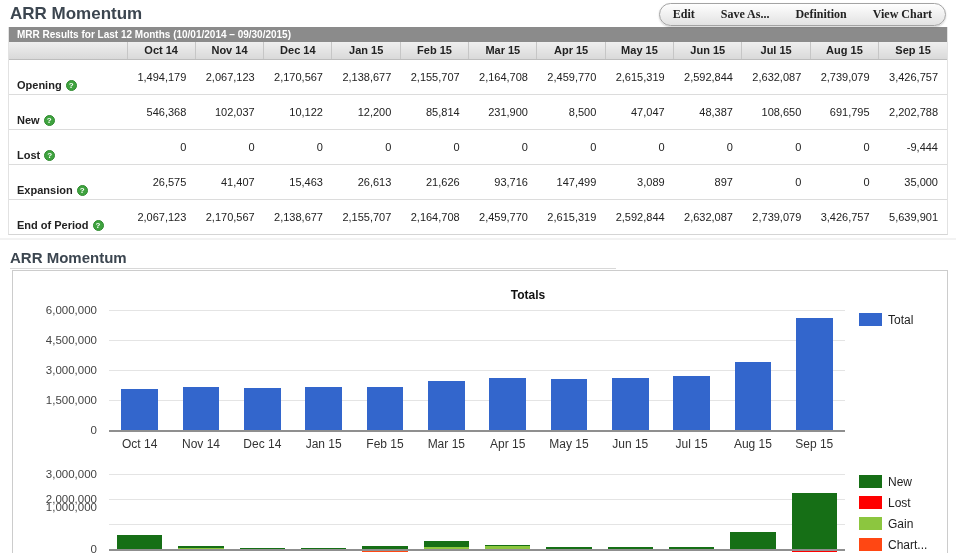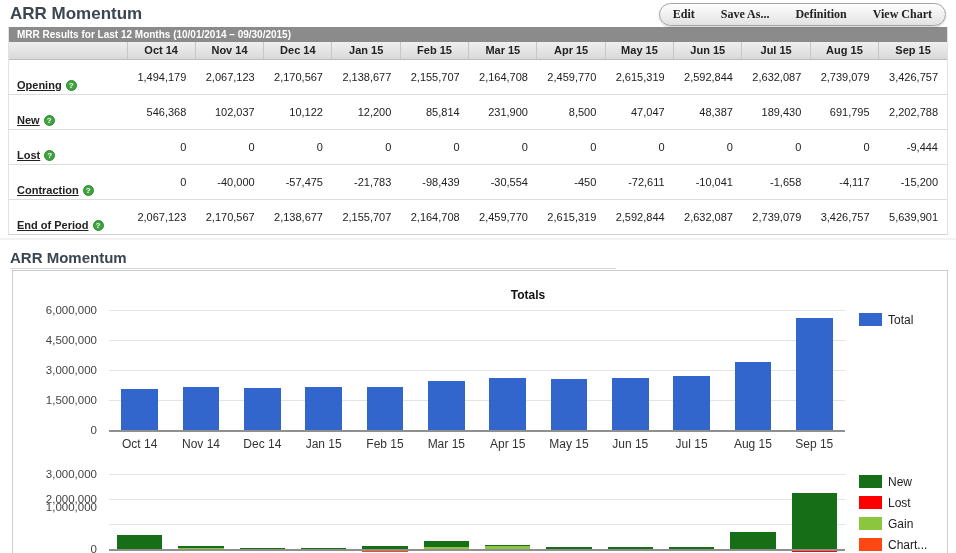--- a/index.html
+++ b/index.html
@@ -40,21 +40,21 @@
   col.label-col { width: 118px; }
   thead th {
     background: linear-gradient(#efefef, #d9d9d9);
     font-weight: bold; text-align: center; color: #222;
     padding: 2px 4px; height: 17px;
     border-left: 1px solid #c6c6c6; border-bottom: 1px solid #bdbdbd;
   }
   thead th:first-child { border-left: none; }
   tbody th {
     text-align: left; font-weight: bold; padding: 19px 4px 3px 8px;
-    border-top: 1px solid #dcdcdc; white-space: nowrap; height: 21px; text-decoration: underline;
+    border-top: 1px solid #dcdcdc; white-space: nowrap; height: 21px;
   }
   tbody tr:first-child th, tbody tr:first-child td { border-top: none; }
   tbody td { text-align: right; padding: 3px 9px 3px 2px; border-top: 1px solid #dcdcdc; white-space: nowrap; }
   .help {
     display: inline-block; width: 11px; height: 11px; border-radius: 50%;
     background: #3fa33f; border: 1px solid #2f8a2f; color: #fff;
     font-size: 8px; line-height: 10px; text-align: center; font-weight: bold;
     margin-left: 4px; vertical-align: 1px; cursor: pointer;
   }
   
@@ -138,53 +138,53 @@
           <th><span>New</span><span class="help">?</span></th>
           <td>546,368</td>
           <td>102,037</td>
           <td>10,122</td>
           <td>12,200</td>
           <td>85,814</td>
           <td>231,900</td>
           <td>8,500</td>
           <td>47,047</td>
           <td>48,387</td>
-          <td>189,430</td>
+          <td>108,650</td>
           <td>691,795</td>
           <td>2,202,788</td>
         </tr>
         <tr>
           <th><span>Lost</span><span class="help">?</span></th>
           <td>0</td>
           <td>0</td>
           <td>0</td>
           <td>0</td>
           <td>0</td>
           <td>0</td>
           <td>0</td>
           <td>0</td>
           <td>0</td>
           <td>0</td>
           <td>0</td>
           <td>-9,444</td>
         </tr>
         <tr>
-          <th><span>Contraction</span><span class="help">?</span></th>
-          <td>0</td>
-          <td>-40,000</td>
-          <td>-57,475</td>
-          <td>-21,783</td>
-          <td>-98,439</td>
-          <td>-30,554</td>
-          <td>-450</td>
-          <td>-72,611</td>
-          <td>-10,041</td>
-          <td>-1,658</td>
-          <td>-4,117</td>
-          <td>-15,200</td>
+          <th><span>Expansion</span><span class="help">?</span></th>
+          <td>26,575</td>
+          <td>41,407</td>
+          <td>15,463</td>
+          <td>26,613</td>
+          <td>21,626</td>
+          <td>93,716</td>
+          <td>147,499</td>
+          <td>3,089</td>
+          <td>897</td>
+          <td>0</td>
+          <td>0</td>
+          <td>35,000</td>
         </tr>
         <tr>
           <th><span>End of Period</span><span class="help">?</span></th>
           <td>2,067,123</td>
           <td>2,170,567</td>
           <td>2,138,677</td>
           <td>2,155,707</td>
           <td>2,164,708</td>
           <td>2,459,770</td>
           <td>2,615,319</td>

